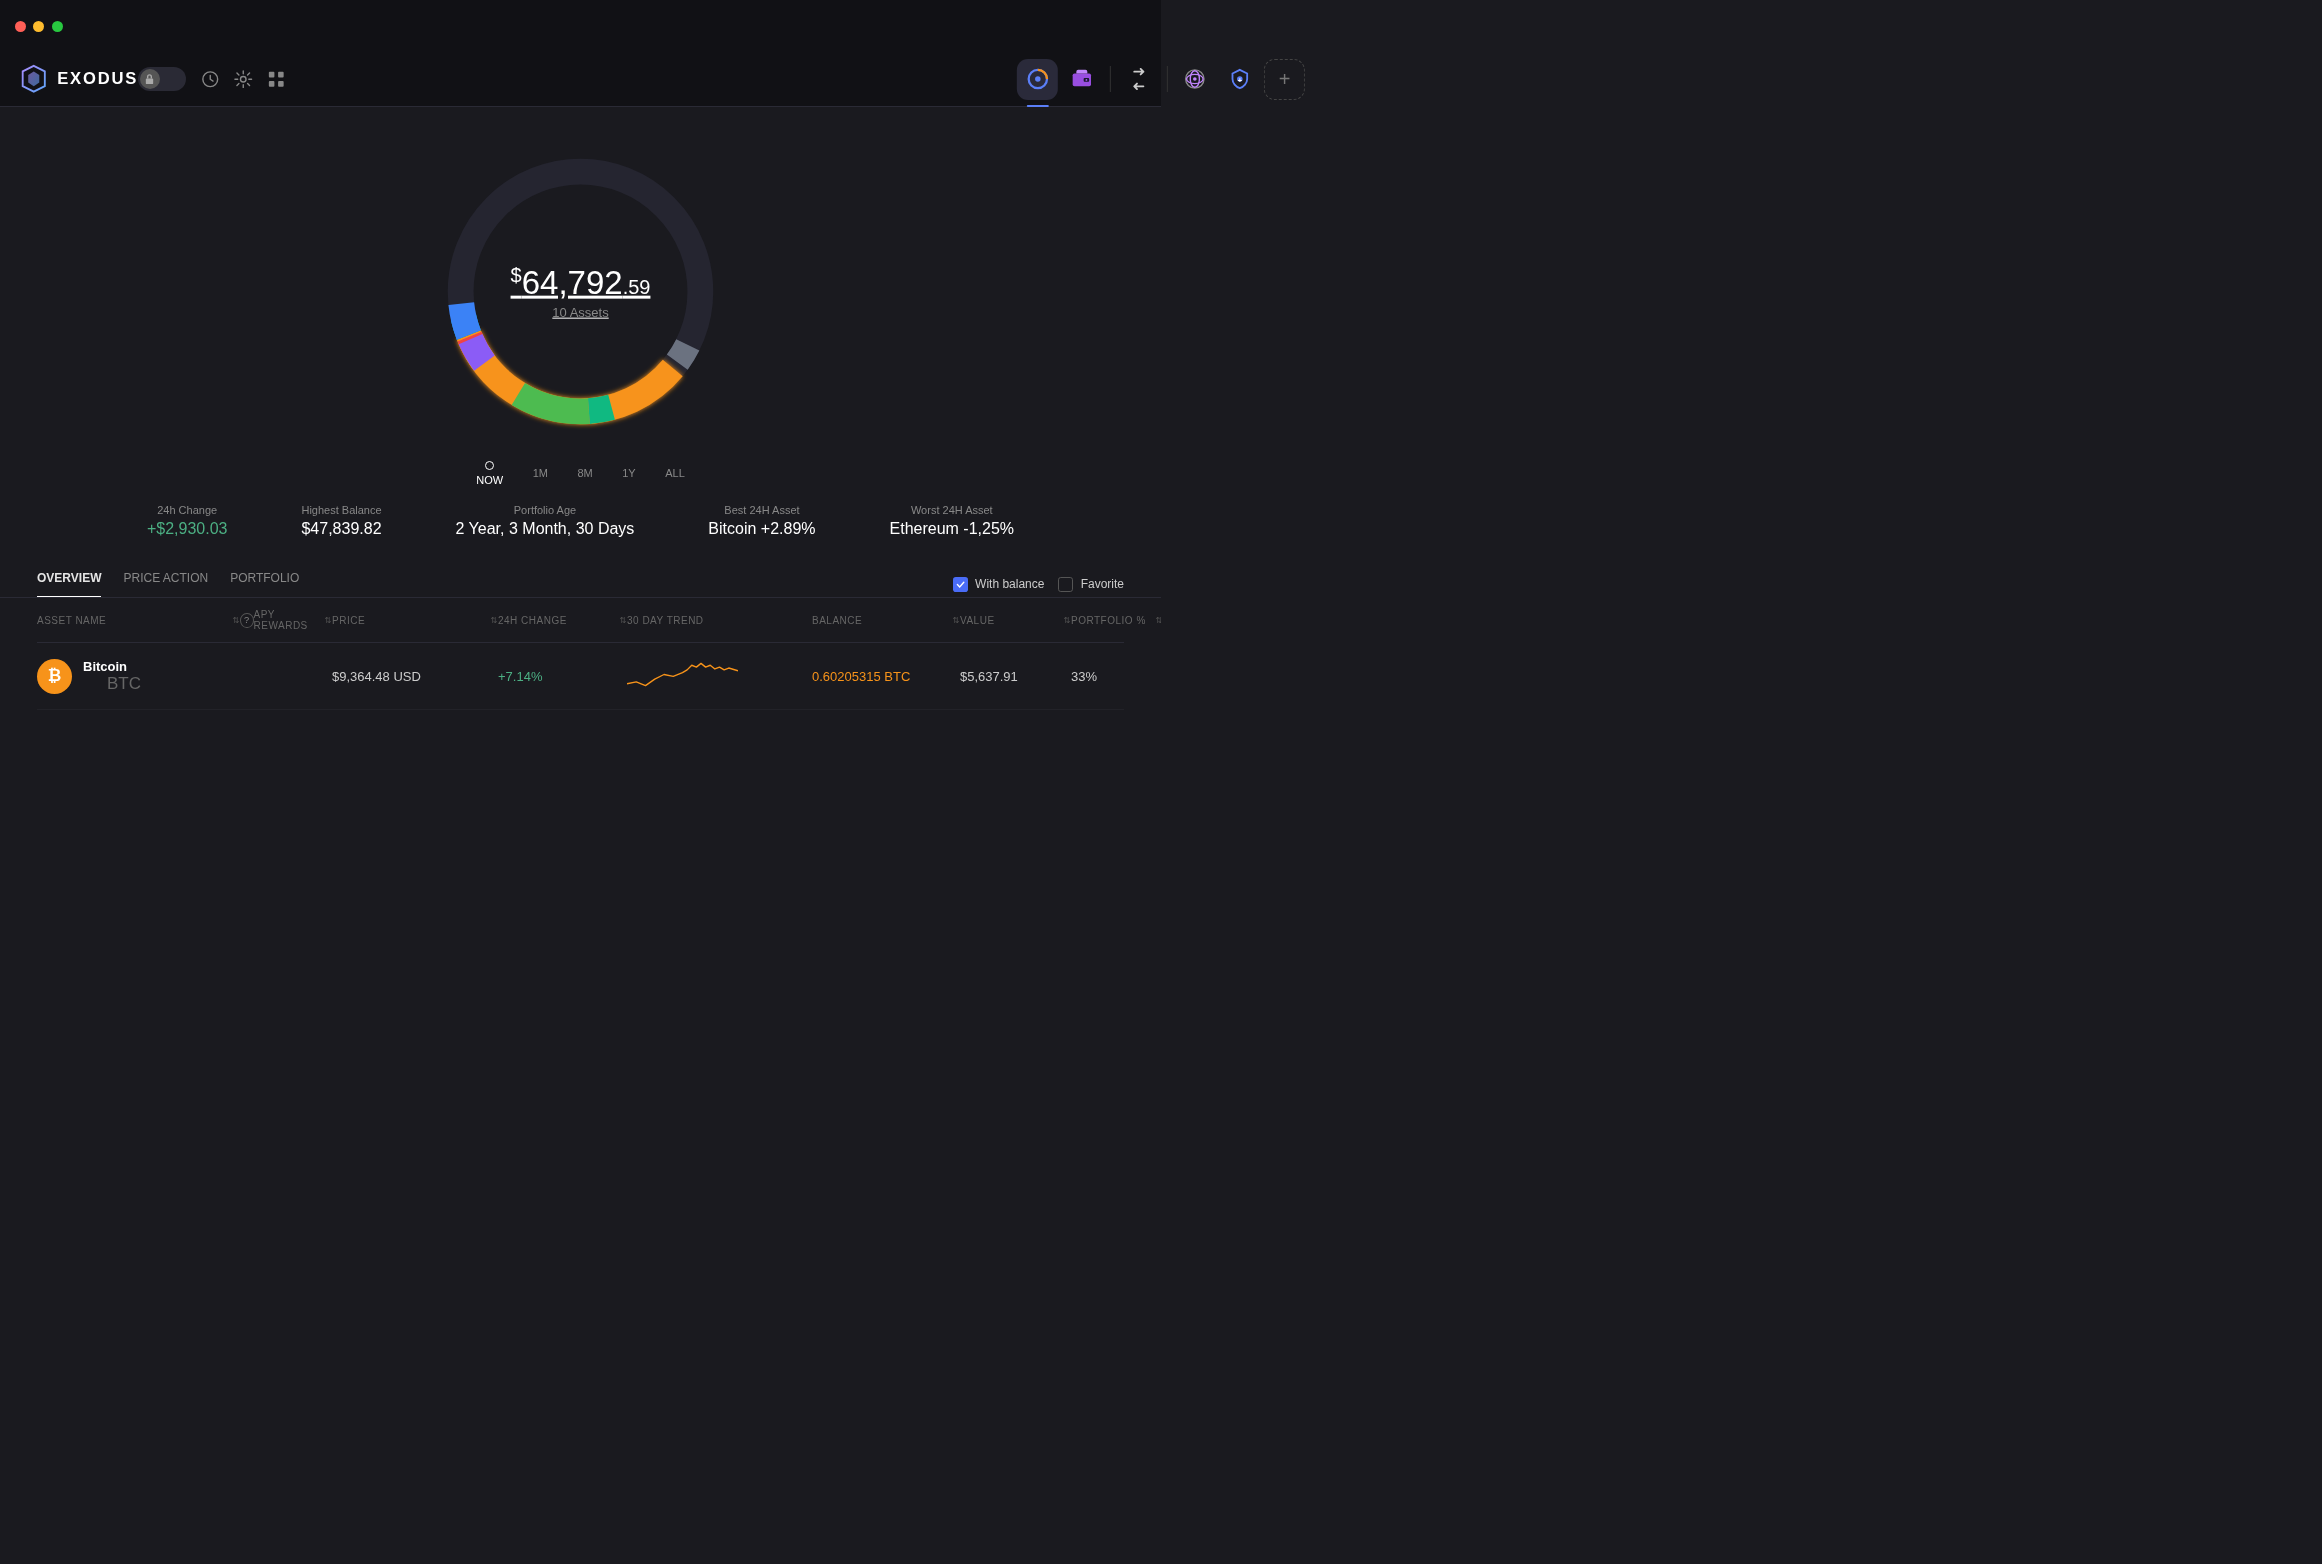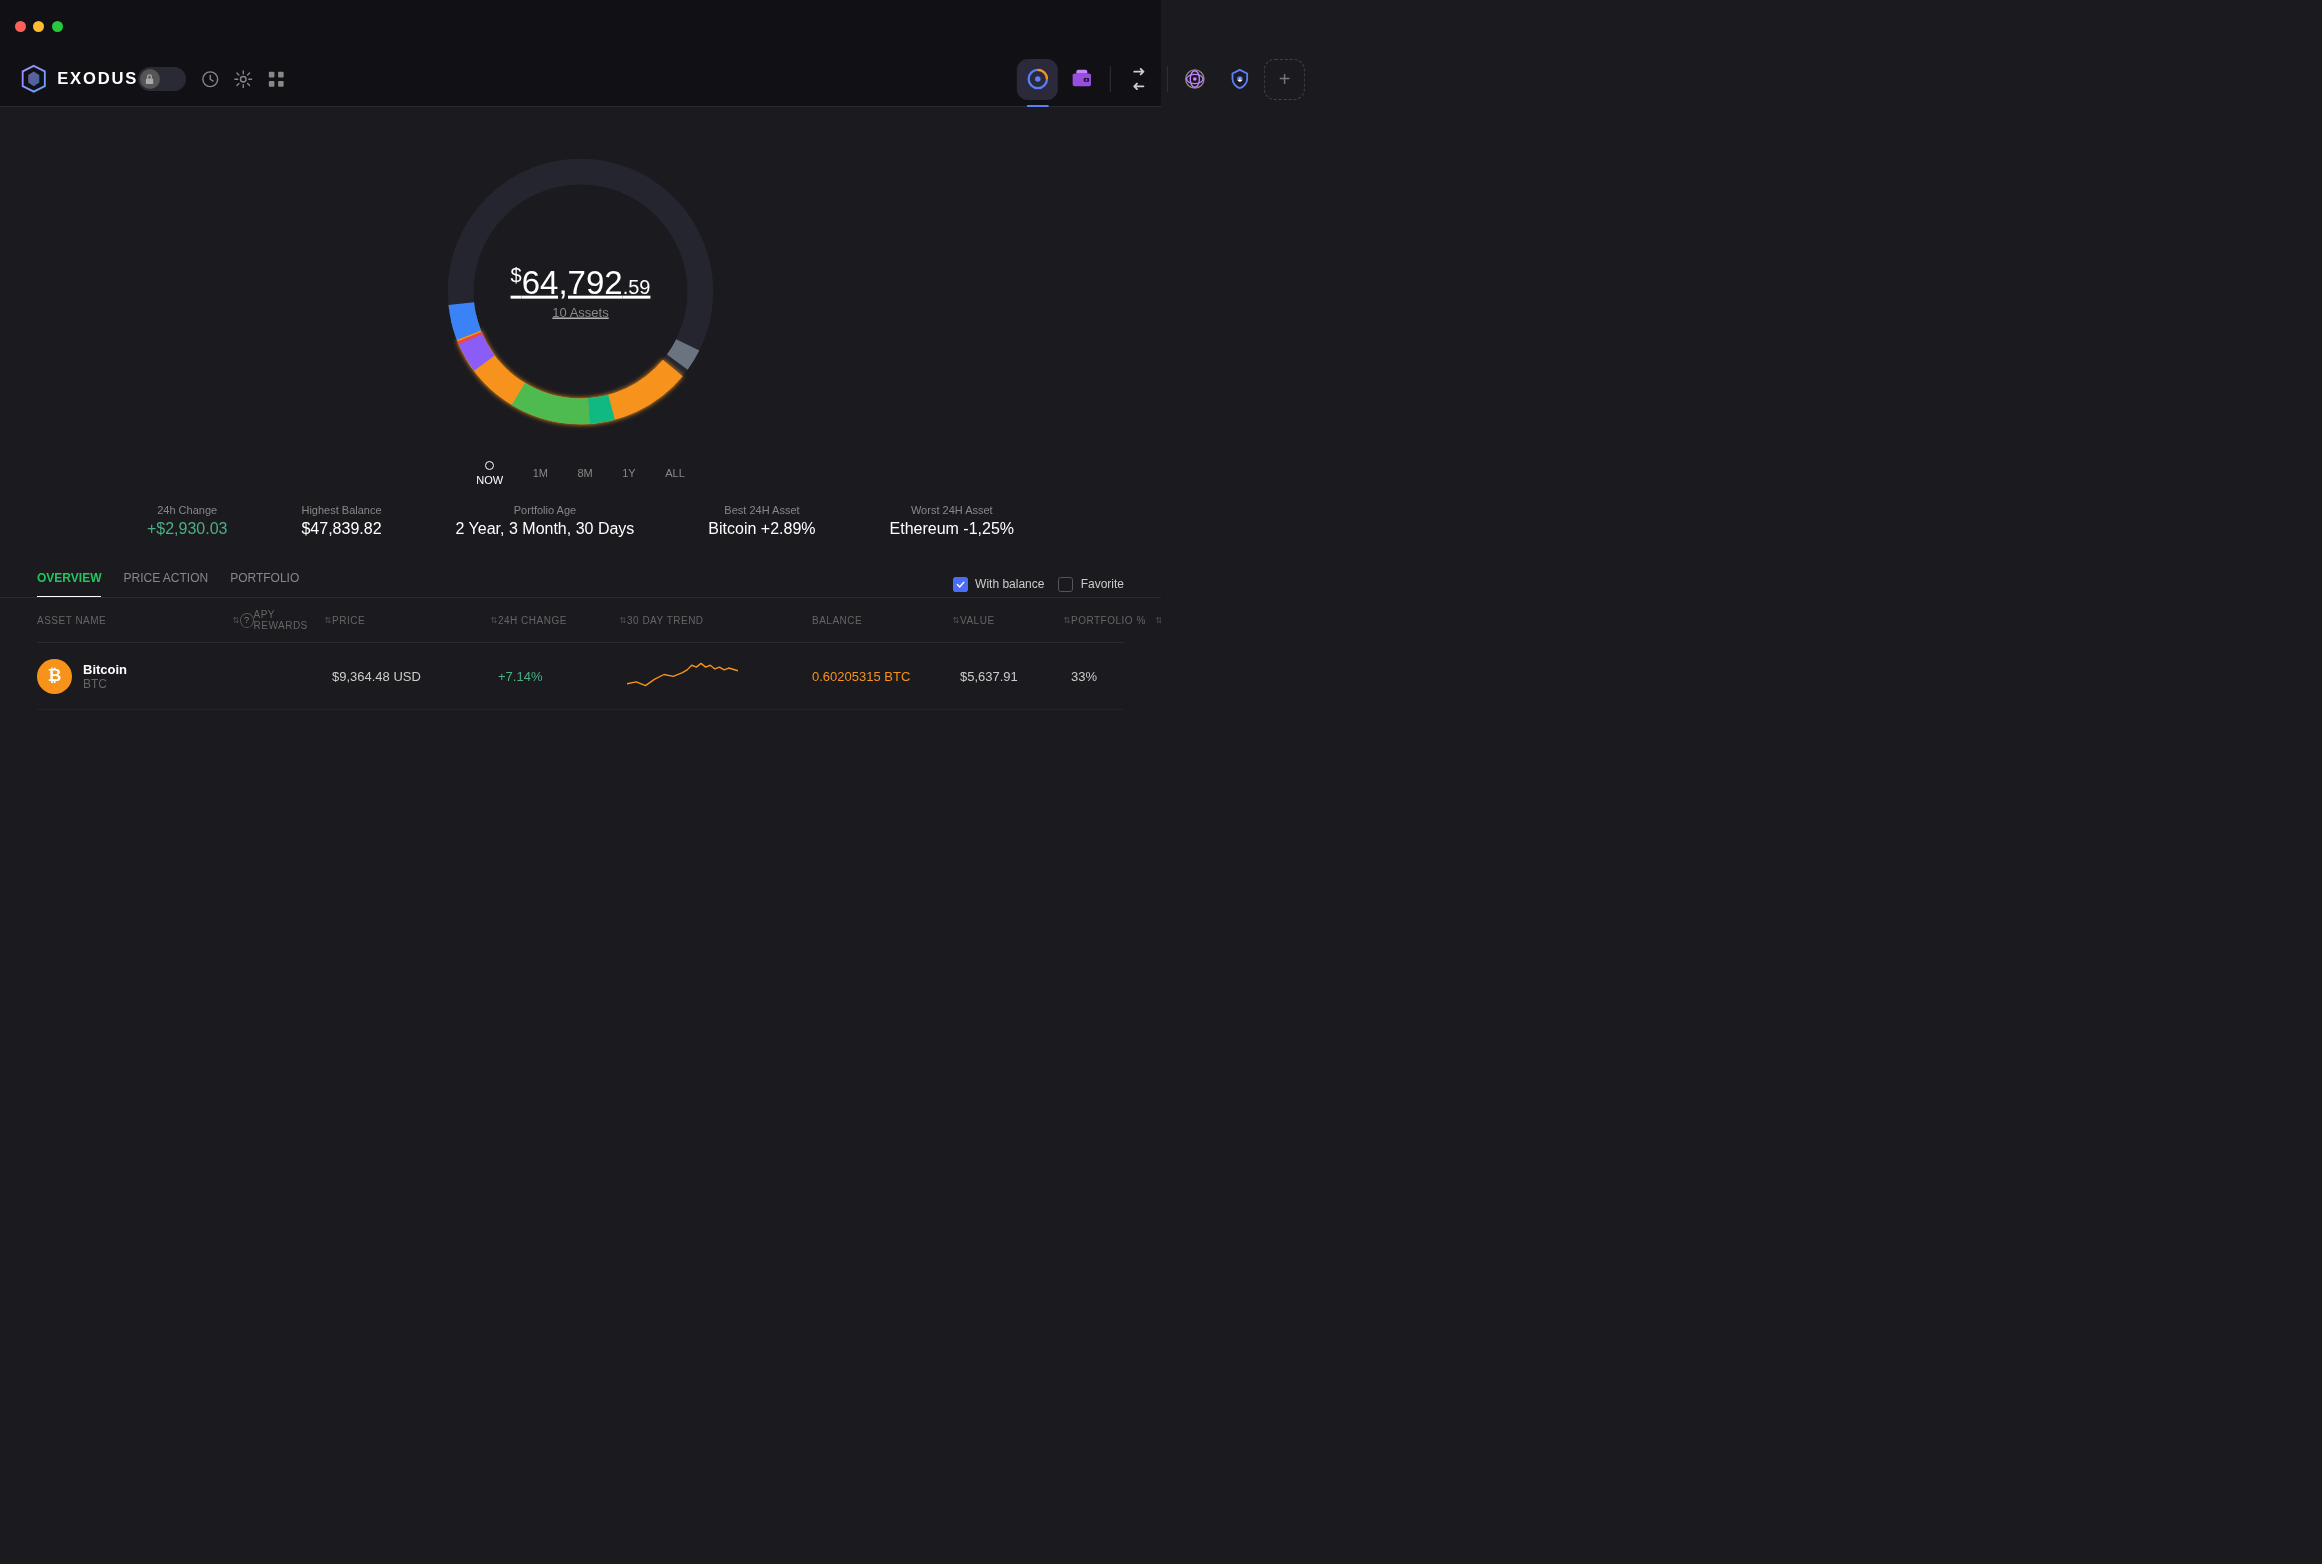--- a/index.html
+++ b/index.html
@@ -244,21 +244,21 @@
       gap: 22px;
     }
     .tab-item {
       font-size: 12px;
       color: #888;
       cursor: pointer;
       padding-bottom: 11px;
       border-bottom: 1.8px solid transparent;
     }
     .tab-item.active {
-      color: #22c55e;
+      color: #e5e5e5;
       font-weight: 600;
       border-bottom-color: #fff;
     }
     .tabs-right {
       margin-left: auto;
       display: flex;
       align-items: center;
       gap: 14px;
     }
     .filter-with-balance {
@@ -333,22 +333,23 @@
       font-size: 16.6px;
       background: #f7931a;
       font-weight: bold;
     }
     .asset-name {
       font-size: 13px;
       font-weight: 600;
       color: #fff;
     }
     .asset-ticker {
-      font-size: 12px;
+      font-size: 17px;
       color: #666;
+      margin-left: 24px;
     }
     .td {
       font-size: 13px;
       color: #ccc;
     }
     .td.positive { color: #4caf83; }
     .td.highlighted { color: #f7931a; }
 
     
     .mini-chart {

